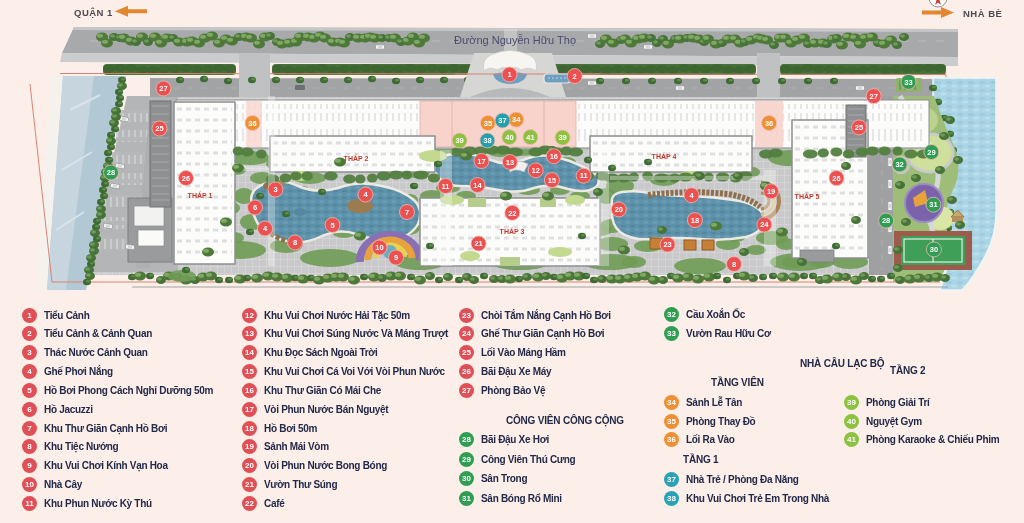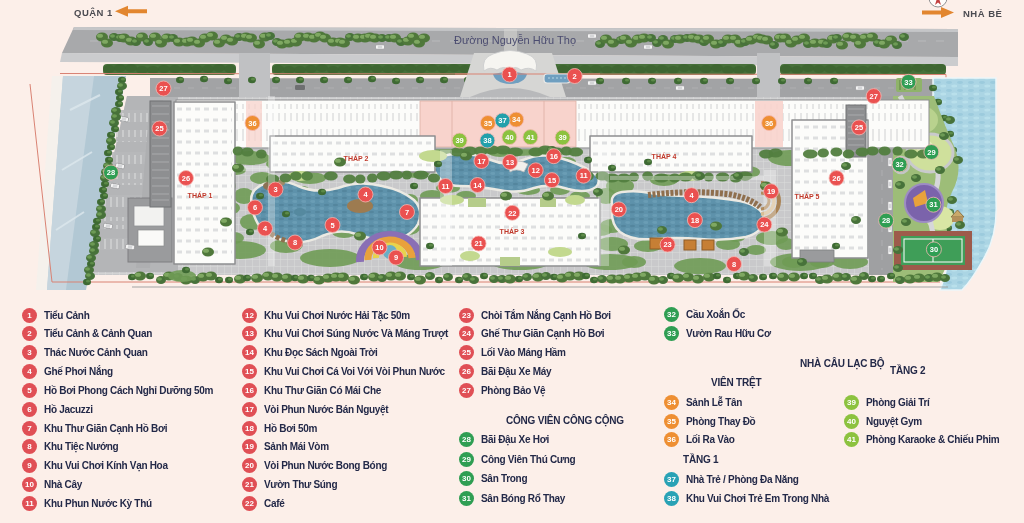--- a/index.html
+++ b/index.html
@@ -1130,35 +1130,35 @@
 <div class="li" style="left:459px;top:451.7px">
       <span class="c" style="background:#2f9e53">29</span>
       <span class="t">Công Viên Thú Cưng</span>
     </div>
 <div class="li" style="left:459px;top:471.4px">
       <span class="c" style="background:#2f9e53">30</span>
       <span class="t">Sân Trong</span>
     </div>
 <div class="li" style="left:459px;top:491.1px">
       <span class="c" style="background:#2f9e53">31</span>
-      <span class="t">Sân Bóng Rổ Thay</span>
+      <span class="t">Sân Bóng Rổ Mini</span>
     </div>
 
 <div class="li" style="left:664px;top:307px">
       <span class="c" style="background:#2f9e53">32</span>
       <span class="t">Cầu Xoắn Ốc</span>
     </div>
 <div class="li" style="left:664px;top:326.3px">
       <span class="c" style="background:#2f9e53">33</span>
       <span class="t">Vườn Rau Hữu Cơ</span>
     </div>
 
 <div class="hd" style="left:753px;top:358px">NHÀ CÂU LẠC BỘ</div>
 
-<div class="hd" style="left:664px;top:377px">VIÊN TRỆT</div>
+<div class="hd" style="left:664px;top:377px">TẦNG VIÊN</div>
 
 <div class="hd" style="left:843px;top:365px">TẦNG 2</div>
 <div class="li" style="left:664px;top:394.7px">
       <span class="c" style="background:#ee8f33">34</span>
       <span class="t">Sảnh Lễ Tân</span>
     </div>
 <div class="li" style="left:664px;top:413.5px">
       <span class="c" style="background:#ee8f33">35</span>
       <span class="t">Phòng Thay Đồ</span>
     </div>

